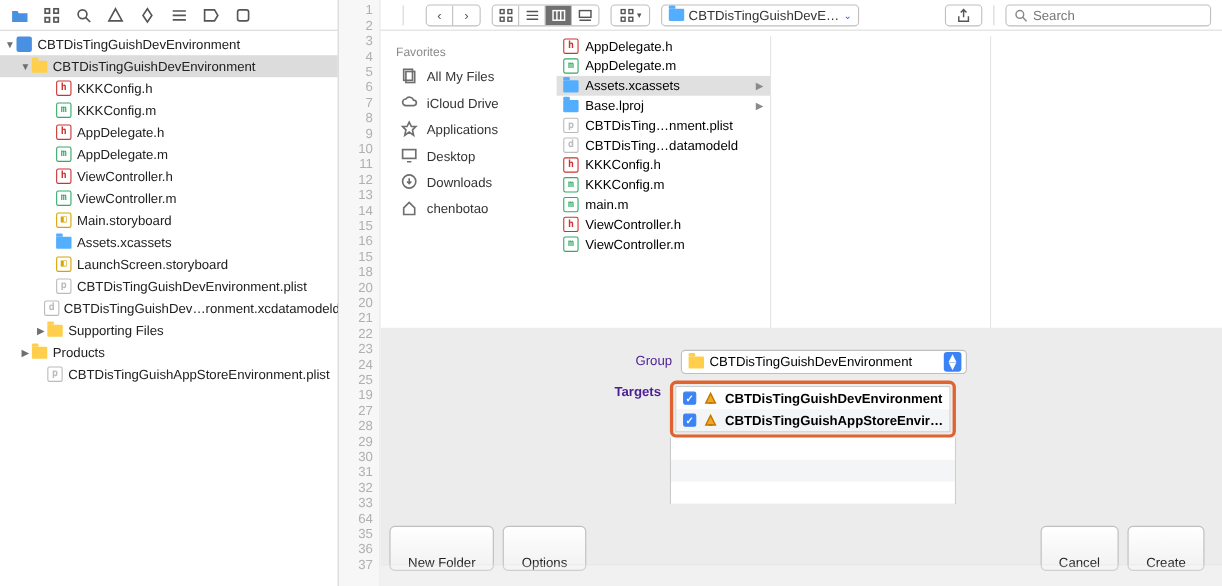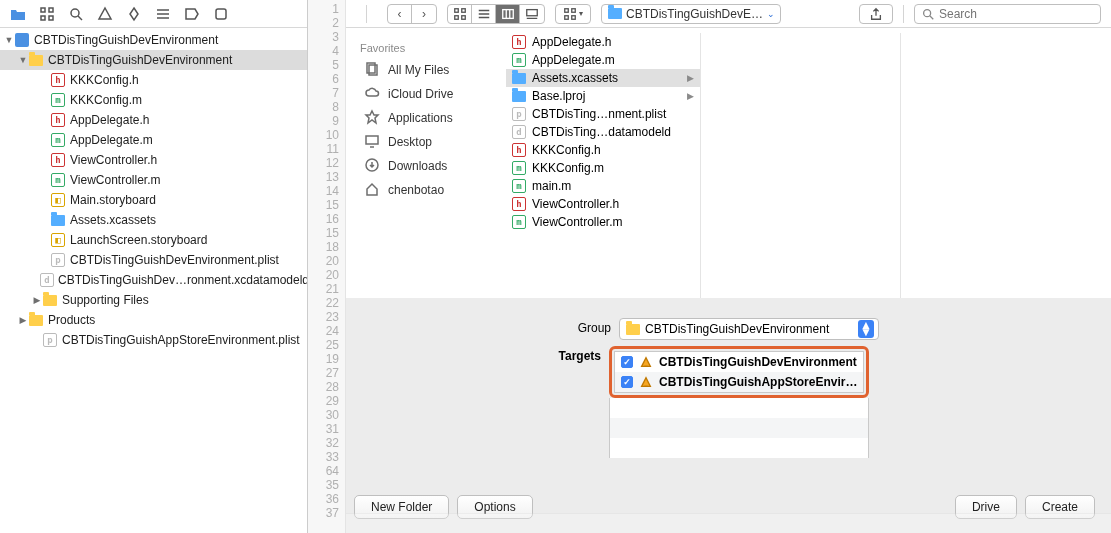--- a/index.html
+++ b/index.html
@@ -68,41 +68,41 @@
   .col .item.selblue { background:#e0e0e0; }
   .col-scroll { position:absolute; left:50%; bottom:28px; transform:translateX(-50%); width:28px; height:6px; background:#c6c6c6; border-radius:3px; }
 
   
   .sheet { position:absolute; left:0; right:0; top:270px; bottom:0; background:#ececec; }
   .sheet-inner { position:relative; width:100%; height:100%; }
 
   .form-row { position:absolute; display:flex; align-items:flex-start; }
   .form-row.group { top:20px; left:215px; }
   .form-row.targets { top:48px; left:205px;font-weight:bold; }
-  .form-lbl { width:50px; text-align:right; color:#000000; margin-right:8px; padding-top:3px; }
+  .form-lbl { width:50px; text-align:right; color:#4c1d95; margin-right:8px; padding-top:3px; }
 
   .group-select { width:260px; height:22px; background:#fff; border:1px solid #bfbfbf; border-radius:4px; display:flex; align-items:center; padding:0 4px 0 6px; gap:5px; }
   .group-select .arrows { margin-left:auto; width:16px; height:18px; background:#3b82f6; border-radius:3px; color:#fff; display:flex; flex-direction:column; align-items:center; justify-content:center; font-size:7px; line-height:7px; }
 
   .targets-box { width:260px; border:3px solid #e0622f; border-radius:6px; padding:2px; background:#ececec; }
   .targets-list { background:#fff; border:1px solid #c9c9c9; }
   .target-row { display:flex; align-items:center; height:20px; padding:0 4px 0 6px; gap:6px; }
   .target-row:nth-child(odd) { background:#fff; }
   .target-row:nth-child(even) { background:#f4f5f6; }
   .chk { width:12px; height:12px; border:1px solid #3b82f6; background:#3b82f6; border-radius:2px; color:#fff; font-size:9px; display:flex; align-items:center; justify-content:center; }
   .appicon { width:14px; height:14px; }
   .targets-pad { height:60px; background:#fff; border:1px solid #c9c9c9; border-top:none; }
   .targets-pad .stripe { height:20px; }
   .targets-pad .stripe:nth-child(odd){ background:#fff; }
   .targets-pad .stripe:nth-child(even){ background:#f4f5f6; }
 
   
   .actions-left { position:absolute; left:8px; bottom:14px; display:flex; gap:8px; }
   .actions-right { position:absolute; right:16px; bottom:14px; display:flex; gap:8px; }
-  .btn { background:linear-gradient(#ffffff,#f1f1f1); border:1px solid #bfbfbf; border-radius:5px; height:24px; padding:0 16px; display:flex; align-items:center; color:#222; }
+  .btn { background:linear-gradient(#ffffff,#f1f1f1); border:1px solid #bfbfbf; border-radius:5px; height:41px; padding:0 16px; display:flex; align-items:flex-end; color:#222; }
 
   .truncate { overflow:hidden; text-overflow:ellipsis; white-space:nowrap; }
 
   
   svg { stroke: currentColor; fill: none; stroke-width:1.5; }
 
   .bottom-strip { position:absolute; left:0; right:0; bottom:0; height:20px; background:#fff; border-top:1px solid #d8d8d8; color:#b06; font-family:Menlo,monospace; font-size:11px; padding:3px 6px; overflow:hidden; opacity:0.25; }
 
   .ic-small { width:14px; height:14px; }
   .spacer { flex:1; }
@@ -575,21 +575,21 @@
             <div class="actions-left">
               <div class="btn">
                   <span>New Folder</span>
                 </div>
               <div class="btn">
                   <span>Options</span>
                 </div>
             </div>
             <div class="actions-right">
               <div class="btn">
-                  <span>Drive</span>
+                  <span>Cancel</span>
                 </div>
               <div class="btn">
                   <span>Create</span>
                 </div>
             </div>
 
           </div>
         </div>
 
       </div>

